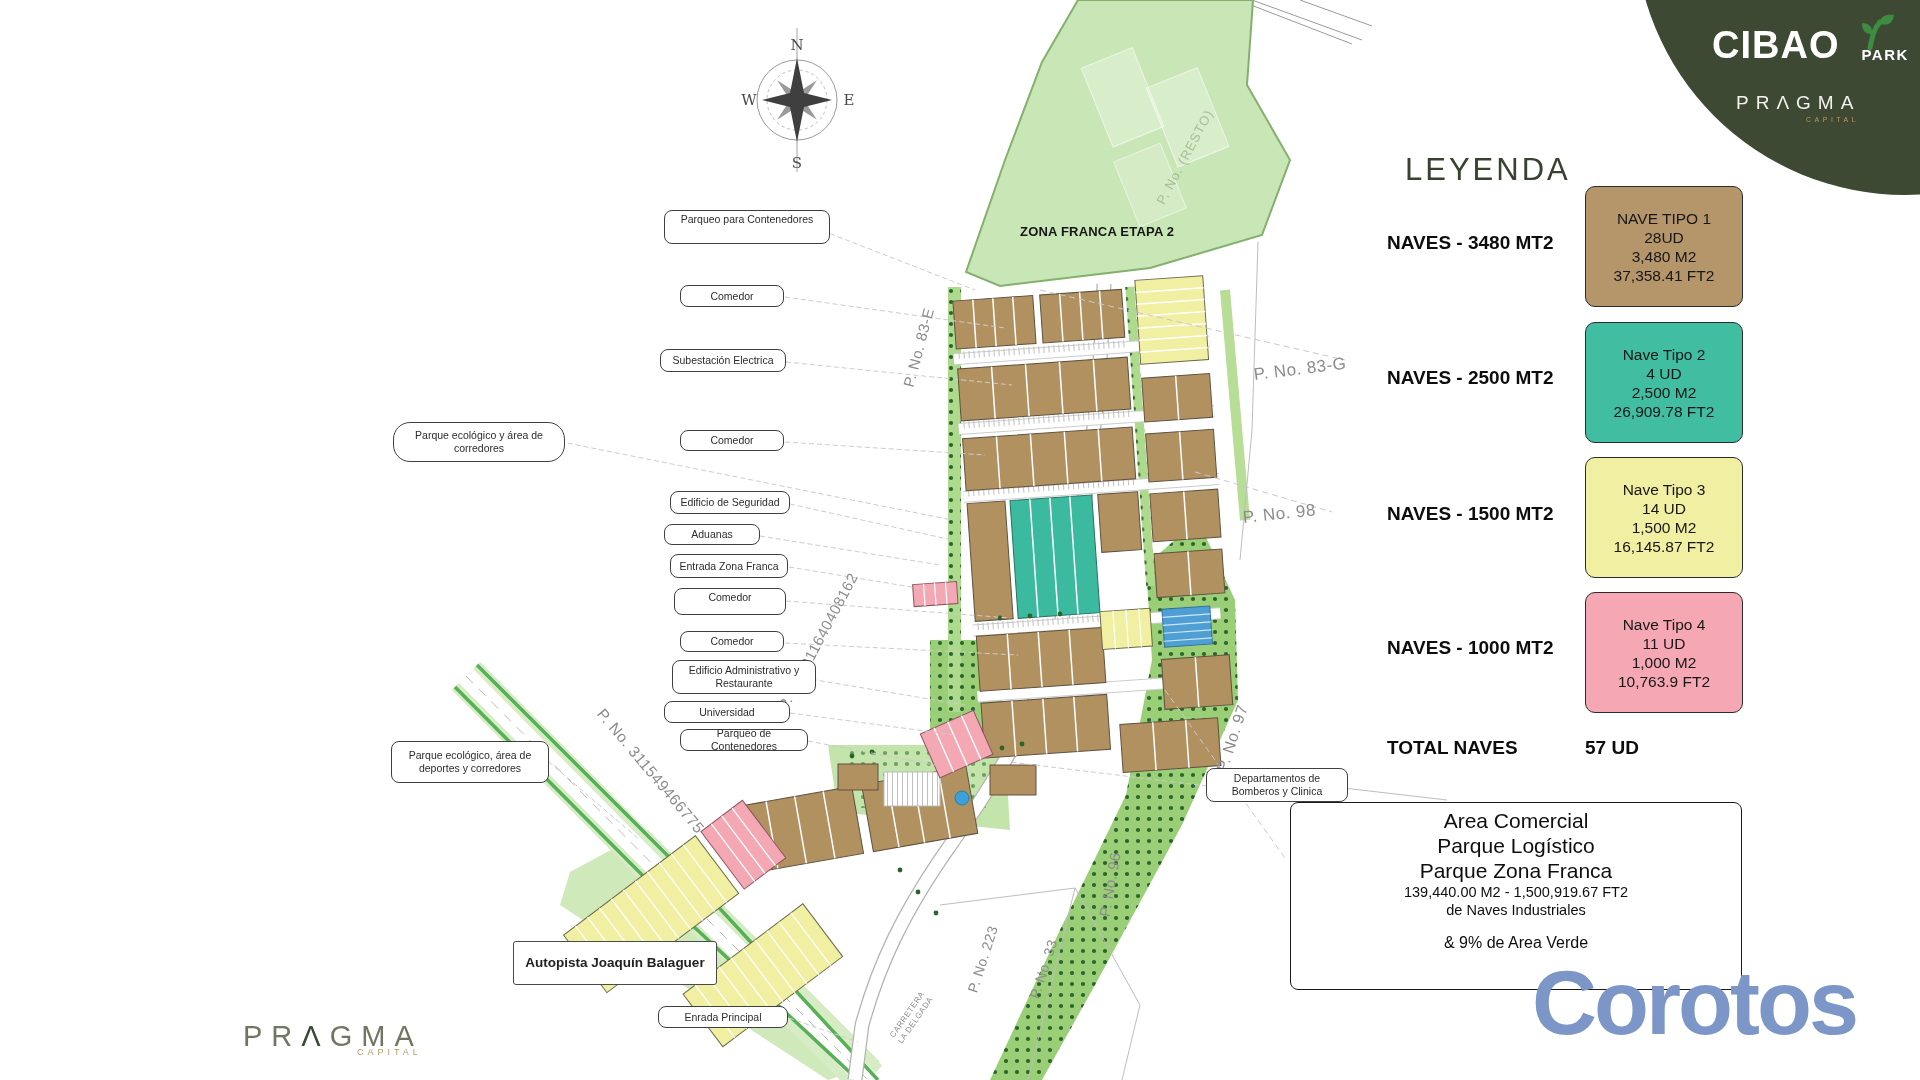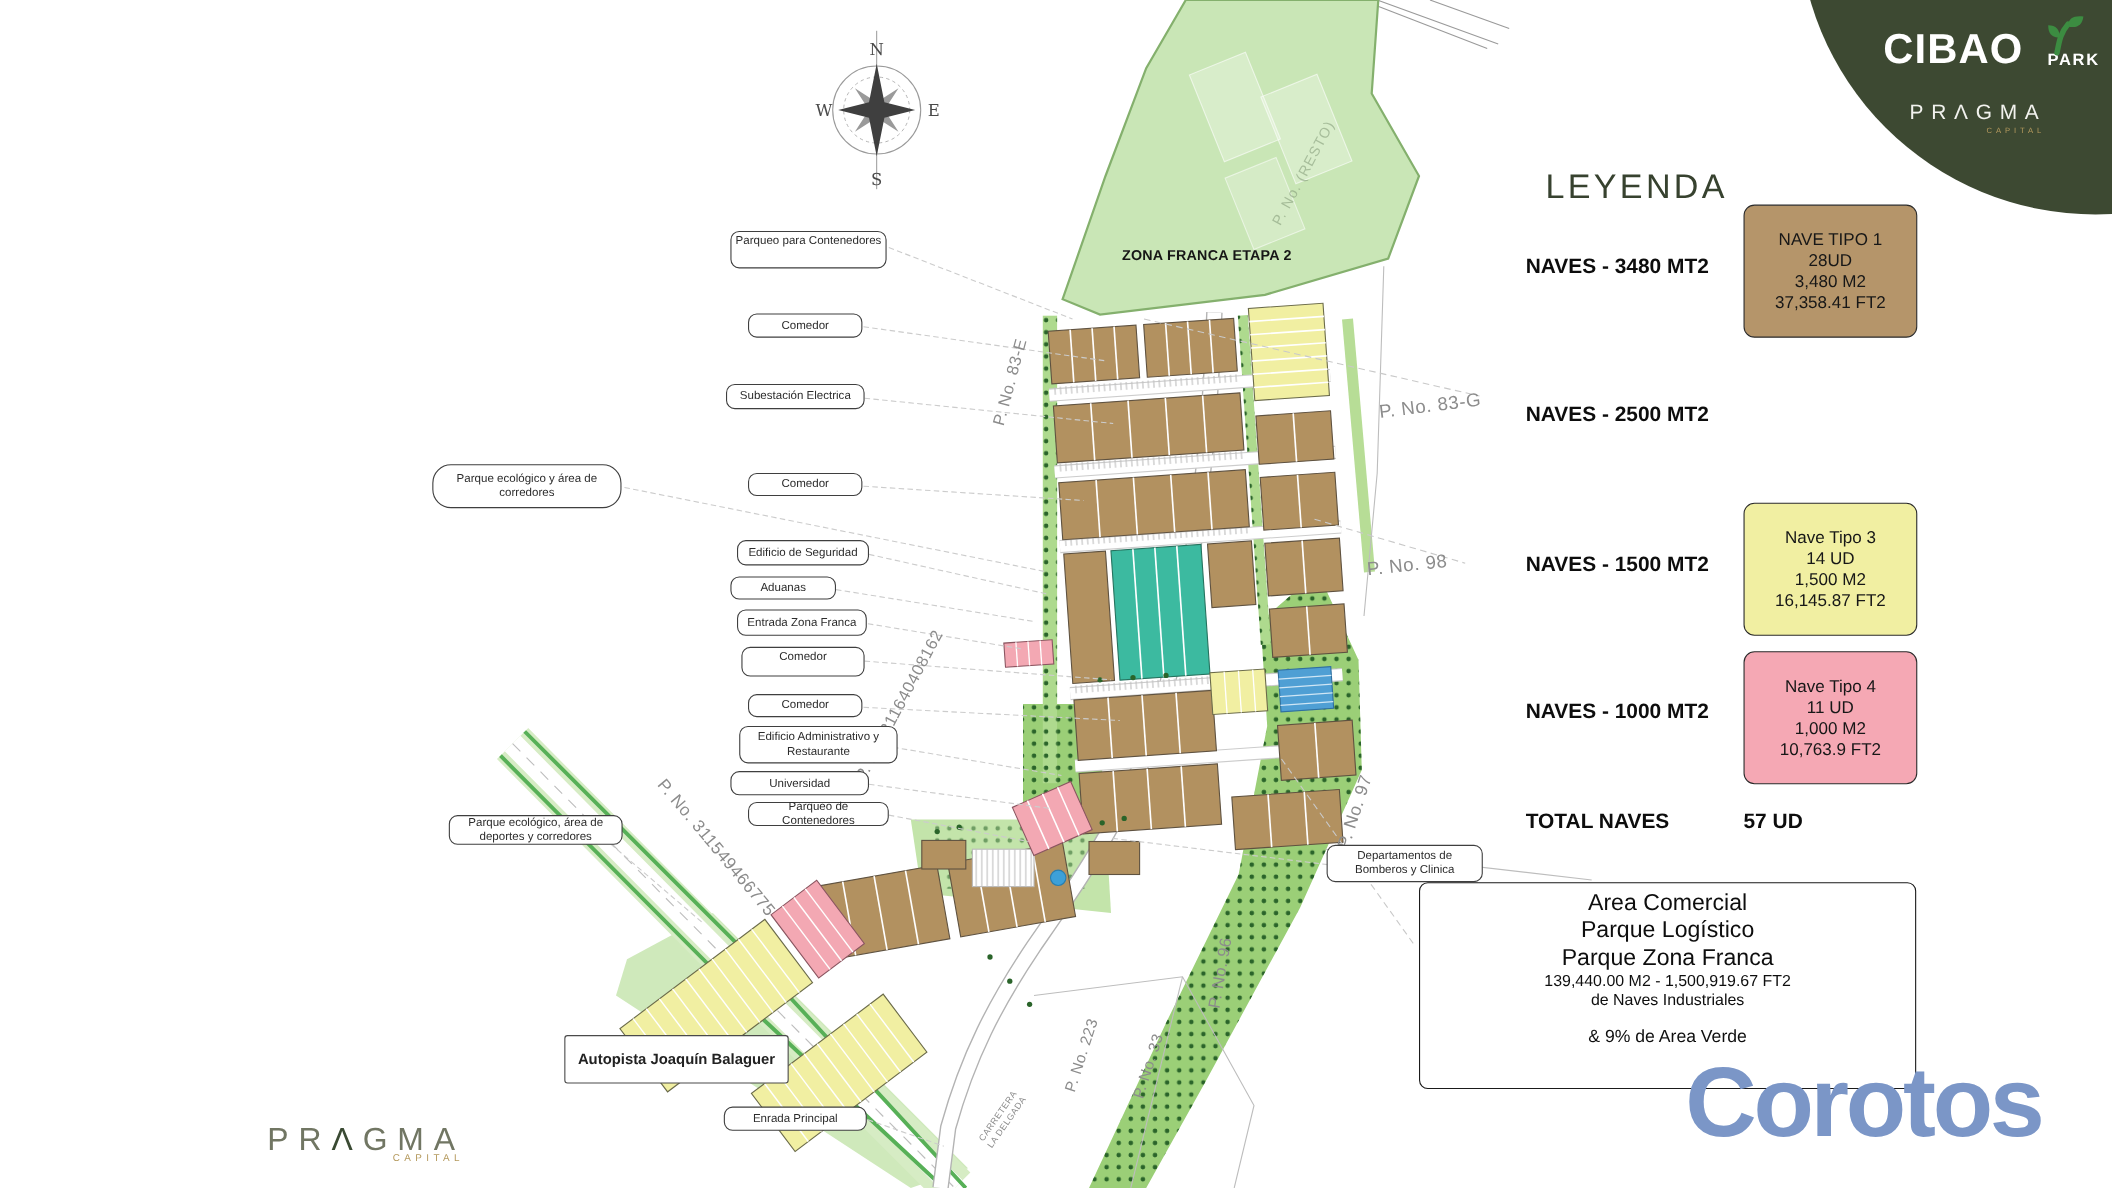--- a/index.html
+++ b/index.html
@@ -346,34 +346,34 @@
   <div class="road-label" style="left:1254px;top:365px;font-size:17px;transform:rotate(-7deg);">P. No. 83-G</div>
   <div class="road-label" style="left:1243px;top:508px;font-size:17px;transform:rotate(-6deg);">P. No. 98</div>
   <div class="road-label" style="left:1222px;top:762px;font-size:16px;transform:rotate(-72deg);">P. No. 97</div>
   <div class="road-label" style="left:1104px;top:908px;font-size:15px;transform:rotate(-80deg);">P. No. 96</div>
   <div class="road-label" style="left:972px;top:984px;font-size:14px;transform:rotate(-72deg);">P. No. 223</div>
   <div class="road-label" style="left:1034px;top:990px;font-size:14px;transform:rotate(-72deg);">P. No. 33</div>
   <div class="road-label" style="left:782px;top:700px;font-size:15px;transform:rotate(-62deg);">P. No. 311640408162</div>
   <div class="road-label" style="left:600px;top:702px;font-size:15.5px;transform:rotate(50deg);">P. No. 311549466775</div>
   <div class="road-label" style="left:893px;top:1034px;font-size:8px;width:64px;white-space:normal;text-align:center;transform:rotate(-55deg);line-height:1.2;">CARRETERA LA DELGADA</div>
 
-  <div class="callout top" style="left:664px;top:210px;width:142px;height:34px;">Parqueo para Contenedores</div>
+  <div class="callout top" style="left:664px;top:210px;width:166px;height:34px;">Parqueo para Contenedores</div>
   <div class="callout" style="left:680px;top:285px;width:104px;height:22px;">Comedor</div>
   <div class="callout" style="left:660px;top:349px;width:126px;height:23px;">Subestación Electrica</div>
   <div class="callout" style="left:393px;top:422px;width:172px;height:40px;border-radius:17px;">Parque ecológico y área de corredores</div>
   <div class="callout" style="left:680px;top:430px;width:104px;height:21px;">Comedor</div>
   <div class="callout" style="left:670px;top:491px;width:120px;height:23px;">Edificio de Seguridad</div>
   <div class="callout" style="left:664px;top:524px;width:96px;height:21px;">Aduanas</div>
   <div class="callout" style="left:670px;top:554px;width:118px;height:24px;">Entrada Zona Franca</div>
   <div class="callout top" style="left:674px;top:588px;width:112px;height:27px;">Comedor</div>
   <div class="callout" style="left:680px;top:631px;width:104px;height:21px;">Comedor</div>
   <div class="callout" style="left:672px;top:660px;width:144px;height:34px;">Edificio Administrativo y Restaurante</div>
   <div class="callout" style="left:664px;top:701px;width:126px;height:22px;">Universidad</div>
   <div class="callout" style="left:680px;top:729px;width:128px;height:22px;">Parqueo de Contenedores</div>
-  <div class="callout" style="left:391px;top:741px;width:158px;height:27px;margin-left:17px;">Parque ecológico, área de deportes y corredores</div>
+  <div class="callout" style="left:391px;top:741px;width:158px;height:42px;">Parque ecológico, área de deportes y corredores</div>
   <div class="callout" style="left:1206px;top:768px;width:142px;height:34px;">Departamentos de Bomberos y Clinica</div>
   <div class="callout big" style="left:513px;top:941px;width:204px;height:44px;font-weight:bold;">Autopista Joaquín Balaguer</div>
   <div class="callout" style="left:658px;top:1006px;width:130px;height:22px;">Enrada Principal</div>
 
   <div class="brand-circle"></div>
   <div class="cibao-row">
     <span class="cibao-main">CIBAO</span>
       <span class="cibao-sub">PARK</span>
   </div>
   <svg class="abs" style="left:1858px;top:12px;" width="40" height="40" viewBox="0 0 40 40">
@@ -388,20 +388,26 @@
 
   <div class="naves-label" style="top:232px;">NAVES - 3480 MT2</div>
   <div class="legend-box" style="top: 186px; background: rgb(181, 149, 106);">
     <div>NAVE TIPO 1</div>
     <div>28UD</div>
     <div>3,480 M2</div>
     <div>37,358.41 FT2</div>
   </div>
 
   <div class="naves-label" style="top:367px;">NAVES - 2500 MT2</div>
+  <div class="legend-box" style="top: 322px; background: rgb(65, 189, 161);">
+    <div>Nave Tipo 2</div>
+    <div>4 UD</div>
+    <div>2,500 M2</div>
+    <div>26,909.78 FT2</div>
+  </div>
 
   <div class="naves-label" style="top:503px;">NAVES - 1500 MT2</div>
   <div class="legend-box" style="top: 457px; background: rgb(241, 239, 162);">
     <div>Nave Tipo 3</div>
     <div>14 UD</div>
     <div>1,500 M2</div>
     <div>16,145.87 FT2</div>
   </div>
 
   <div class="naves-label" style="top:637px;">NAVES - 1000 MT2</div>

